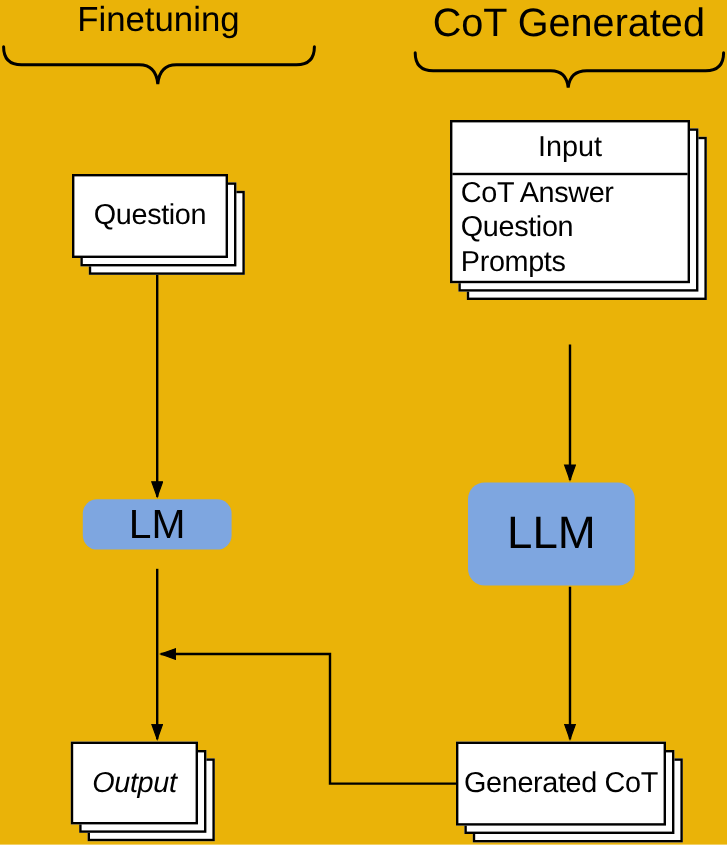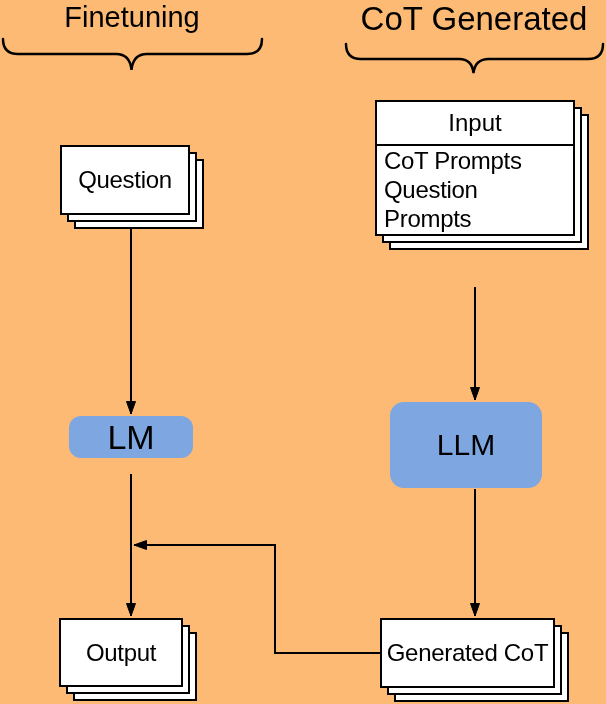--- a/index.html
+++ b/index.html
@@ -1,20 +1,20 @@
 <!DOCTYPE html>
 <html><head>
 <meta charset="utf-8">
 <style>
   html, body { margin: 0; padding: 0; background: #ffffff; }
   .canvas {
     position: relative;
     width: 606px;
     height: 704px;
-    background: #fdba74;
+    background: #eab308;
     font-family: "Liberation Sans", "DejaVu Sans", sans-serif;
     color: #000000;
     overflow: hidden;
   }
   .svg-layer {
     position: absolute;
     left: 0; top: 0;
     width: 606px; height: 704px;
   }
   .title {
@@ -32,21 +32,21 @@
     background: #ffffff;
     border: 2px solid #000000;
     box-sizing: border-box;
     width: 100%; height: 100%;
   }
   .sheet.s3 { left: 14px; top: 14px; }
   .sheet.s2 { left: 7px;  top: 7px; }
   .sheet.main { left: 0; top: 0; display: flex; align-items: center; justify-content: center; }
 
   .stack-question { left: 60px;  top: 145px; width: 130px; height: 70px; }
-  .stack-output   { left: 59px;  top: 618px; width: 124px; height: 69px; }
+  .stack-output   { left: 59px;  top: 618px; width: 106px; height: 69px; font-style: italic; }
   .stack-gencot   { left: 380px; top: 618px; width: 175px; height: 70px; }
   .stack-input    { left: 375px; top: 100px; width: 200px; height: 136px; }
 
   .box-label { font-size: 24px; letter-spacing: -0.3px; }
 
   .sheet.main.input-main { flex-direction: column; align-items: stretch; justify-content: flex-start; padding: 0; }
   .input-header {
     height: 42px;
     border-bottom: 2px solid #000000;
     display: flex; align-items: center; justify-content: center;
@@ -62,21 +62,21 @@
     letter-spacing: -0.3px;
   }
 
   .pill {
     position: absolute;
     background: #7ea6e0;
     display: flex; align-items: center; justify-content: center;
     color: #000000;
   }
   .pill-lm  { left: 69px;  top: 416px; width: 124px; height: 42px; border-radius: 12px; font-size: 34px; }
-  .pill-llm { left: 390px; top: 402px; width: 152px; height: 86px; border-radius: 14px; font-size: 30px; align-items: center; }
+  .pill-llm { left: 390px; top: 402px; width: 139px; height: 86px; border-radius: 14px; font-size: 38px; align-items: center; }
 </style>
 </head>
 <body>
 
 <div class="canvas">
 
   <svg class="svg-layer" viewBox="0 0 606 704" xmlns="http://www.w3.org/2000/svg">
     <defs>
       <marker id="arrow" markerUnits="userSpaceOnUse" markerWidth="16" markerHeight="12" refX="13" refY="5" orient="auto">
         <path d="M0.5,0.5 L13,5 L0.5,9.5 Z" fill="#000000" stroke="#000000" stroke-width="1"></path>
@@ -115,21 +115,21 @@
       <span class="box-label">Output</span>
     </div>
   </div>
 
   <div class="stack stack-input">
     <div class="sheet s3"></div>
     <div class="sheet s2"></div>
     <div class="sheet main input-main">
       <div class="input-header">Input</div>
       <div class="input-rows">
-        <div class="input-row">CoT Prompts</div>
+        <div class="input-row">CoT Answer</div>
         <div class="input-row">Question</div>
         <div class="input-row">Prompts</div>
       </div>
     </div>
   </div>
 
   <div class="pill pill-llm">
     <span>LLM</span>
   </div>
 

